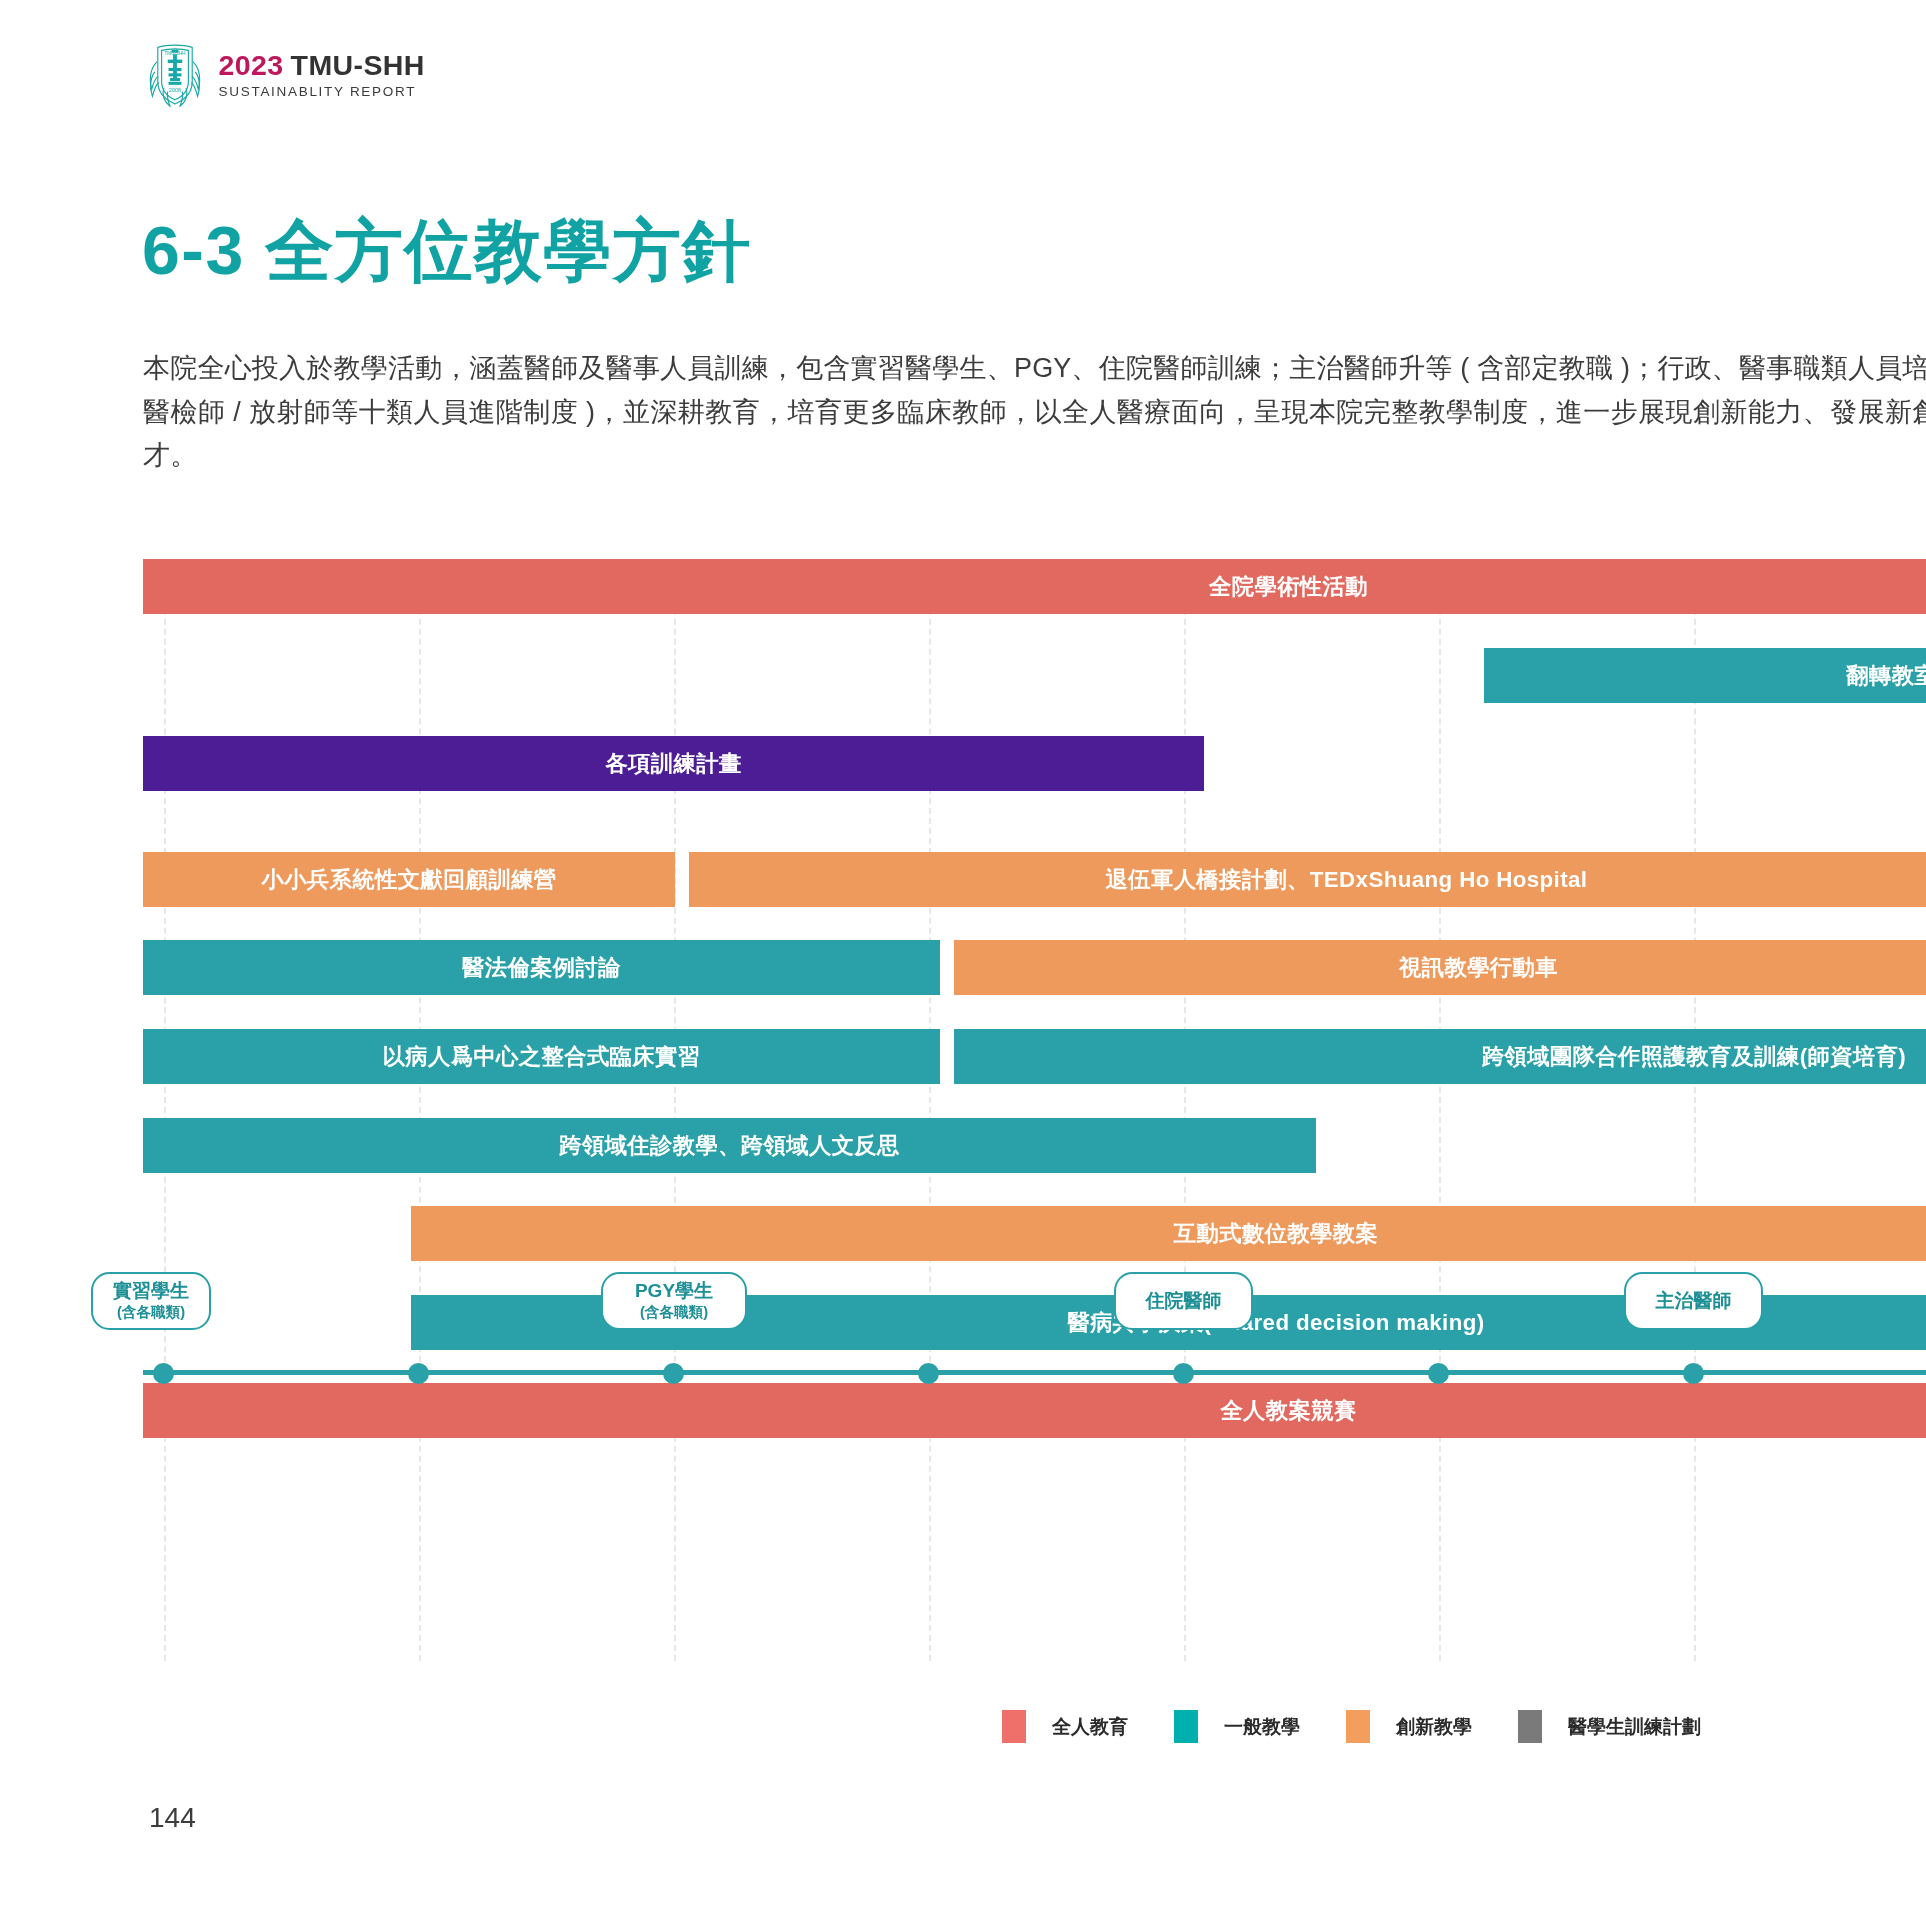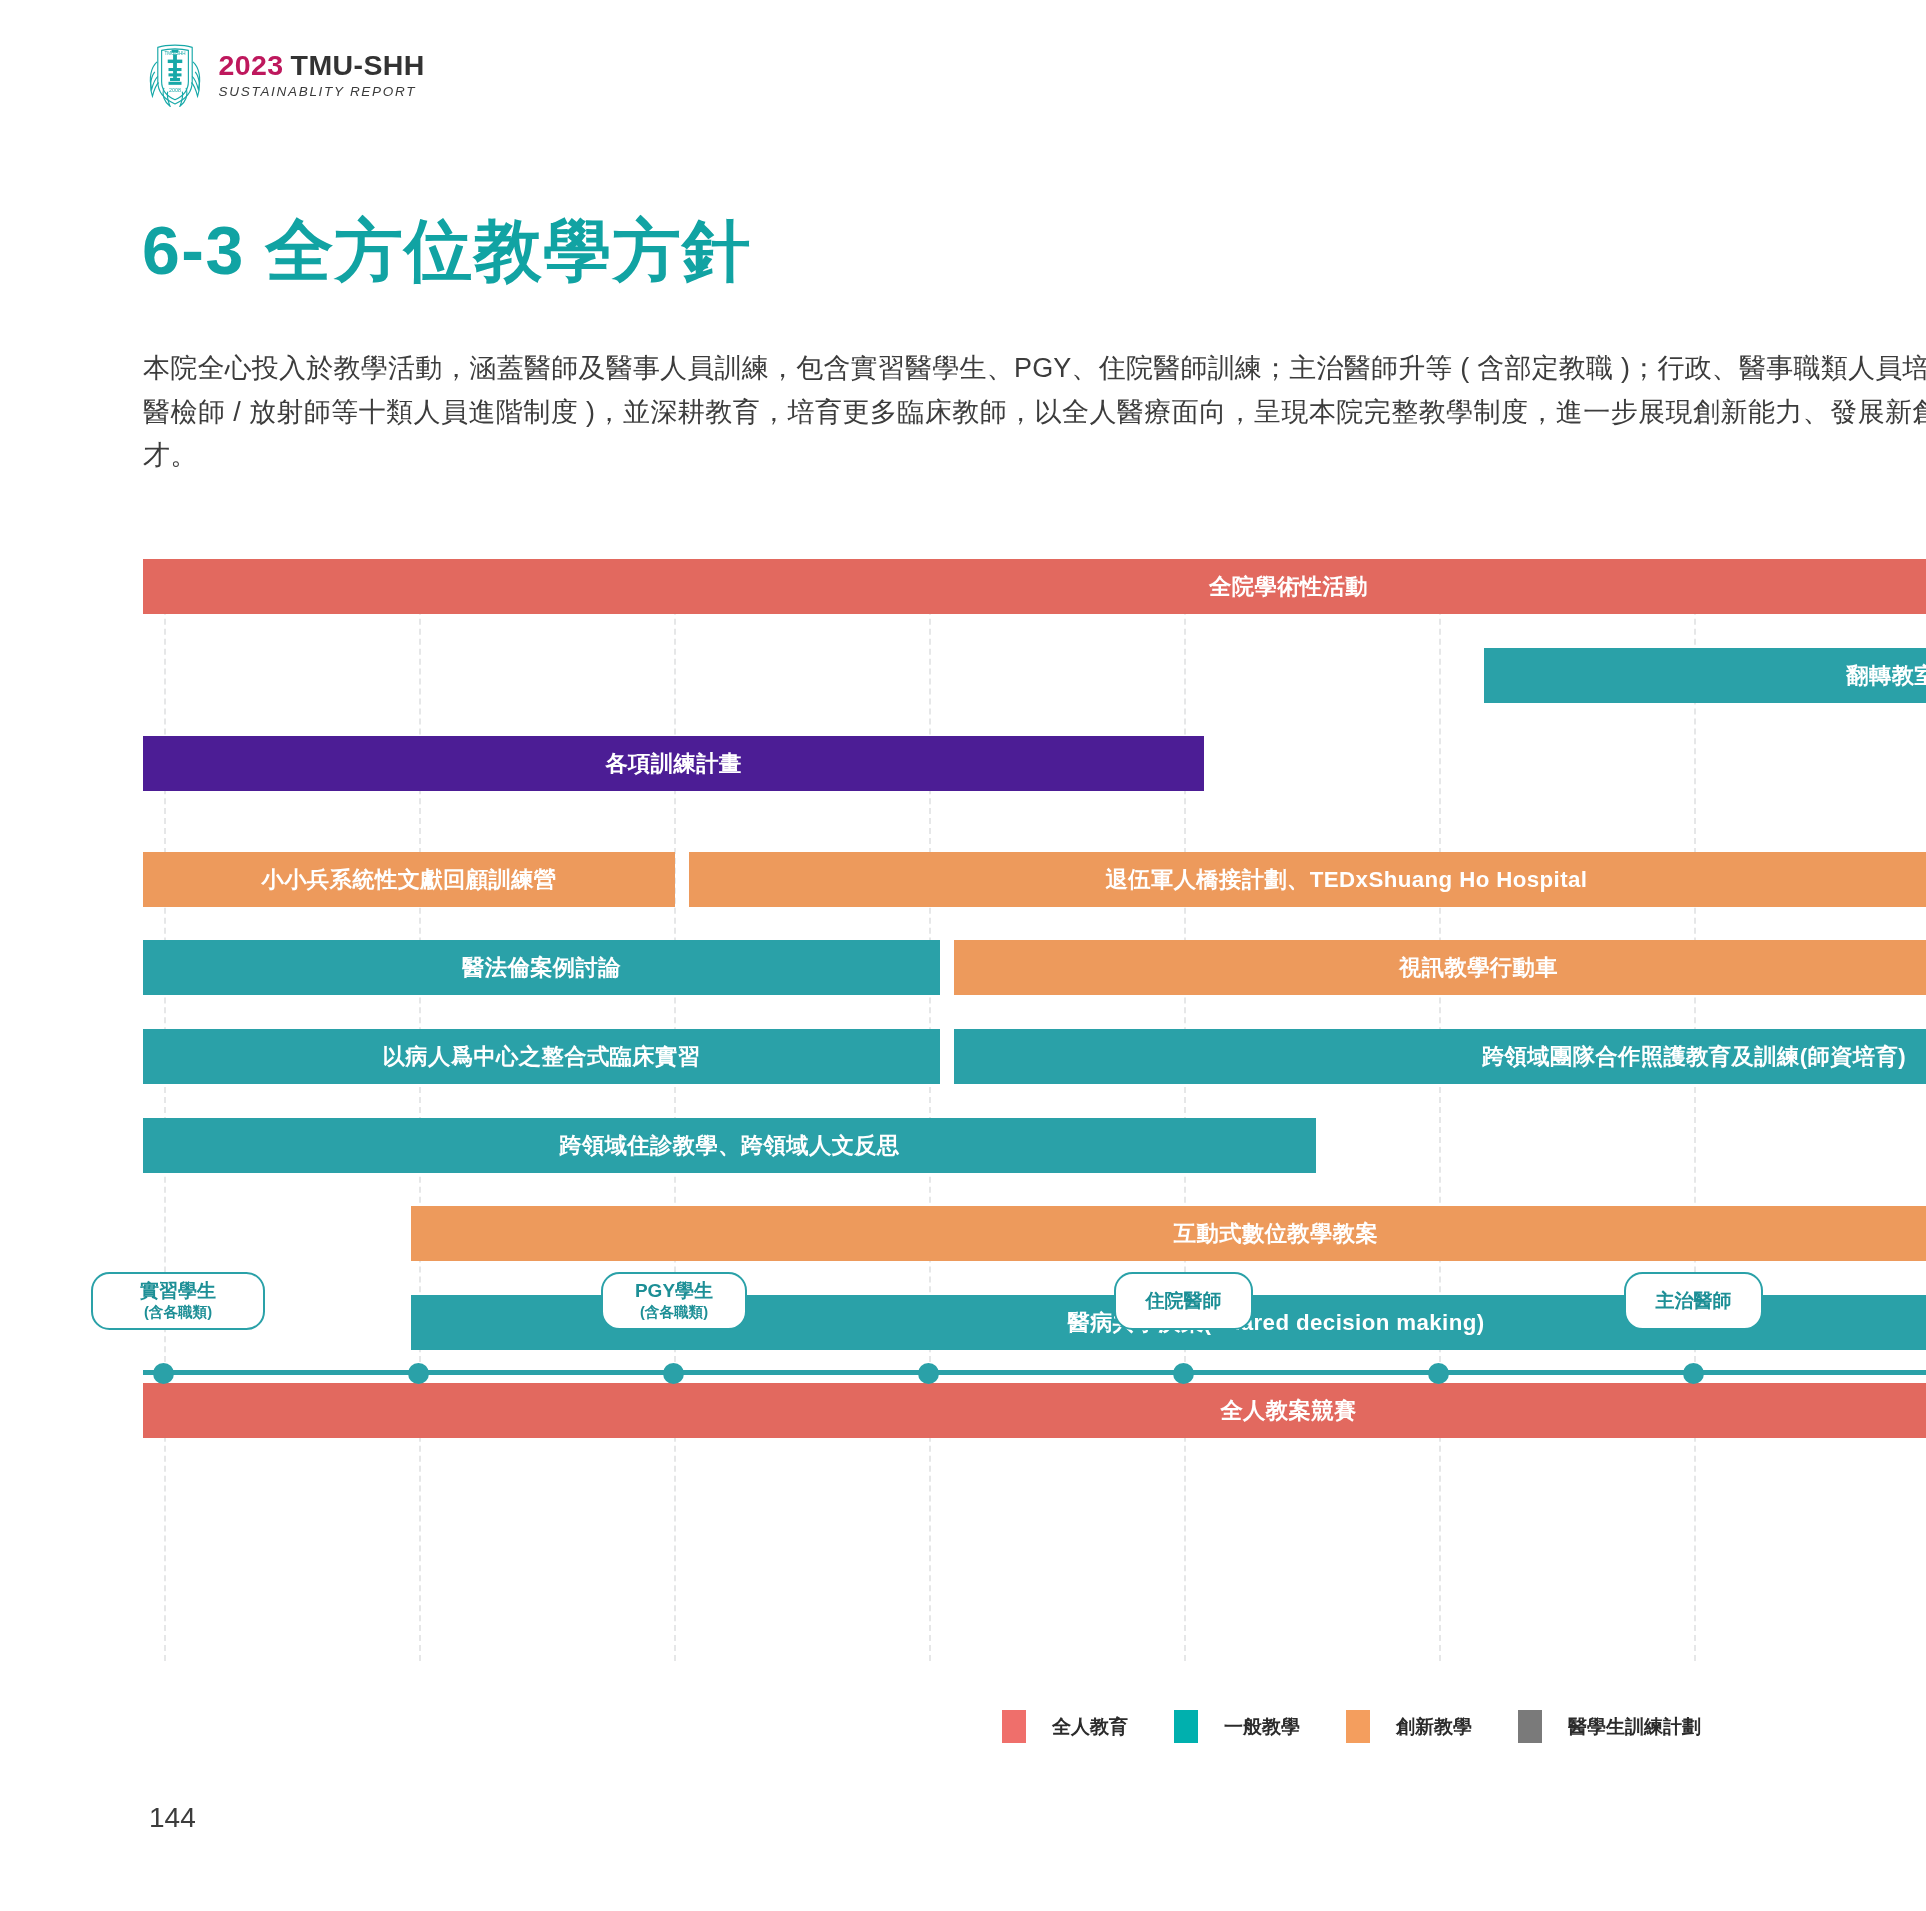--- a/index.html
+++ b/index.html
@@ -11,21 +11,21 @@
   }
   .page{position:relative;width:2703px;height:1911px;}
 
   
   .logo-block{position:absolute;left:146px;top:42px;display:flex;align-items:center;gap:14.6px;}
   .crest{width:58px;height:65px;flex:0 0 auto;}
   .logo-text{display:flex;flex-direction:column;justify-content:center;}
   .logo-line1{font-size:28.5px;font-weight:700;letter-spacing:0.4px;line-height:1;white-space:nowrap;}
   .logo-line1 .yr{color:#be185d;}
   .logo-line1 .nm{color:#333333;margin-left:7px;}
-  .logo-line2{font-size:13.5px;color:#3a3a3a;letter-spacing:1.7px;margin-top:5.4px;line-height:1;white-space:nowrap;font-style:italic;}
+  .logo-line2{font-size:13.5px;color:#3a3a3a;letter-spacing:1.7px;margin-top:5.4px;line-height:1;white-space:nowrap;}
 
   
   .page-title{
     position:absolute;left:142px;top:169px;
     font-size:68px;font-weight:700;color:#11a3a3;letter-spacing:1.5px;line-height:1.05;
     white-space:nowrap;
   }
 
   
   .intro{
@@ -145,21 +145,21 @@
         <div class="bar orange" style="left: 954px; width: 1049px; top: 381px;">視訊教學行動車</div>
         <div class="bar teal" style="left: 143px; width: 797px; top: 470px;">以病人爲中心之整合式臨床實習</div>
         <div class="bar teal" style="left: 954px; width: 1480px; top: 470px;">跨領域團隊合作照護教育及訓練(師資培育)</div>
         <div class="bar teal" style="left: 143px; width: 1173px; top: 559px;">跨領域住診教學、跨領域人文反思</div>
         <div class="bar orange" style="left: 411px; width: 1730px; top: 647px;">互動式數位教學教案</div>
         <div class="bar teal" style="left: 411px; width: 1730px; top: 736px;">醫病共享決策(Shared decision making)</div>
         <div class="bar red" style="left: 143px; width: 2291px; top: 824px;">全人教案競賽</div>
       </div>
 
     <div id="pills-layer">
-        <div class="pill" style="width: 174px; left: 91px; top: 713px;">
+        <div class="pill" style="width: 120px; left: 91px; top: 713px;">
           <div class="l1">實習學生</div>
           <div class="l2">(含各職類)</div>
         </div>
         <div class="pill" style="width: 146px; left: 601px; top: 713px;">
           <div class="l1">PGY學生</div>
           <div class="l2">(含各職類)</div>
         </div>
         <div class="pill single" style="width: 139px; left: 1114px; top: 713px;">
           <div class="l1">住院醫師</div>
         </div>

